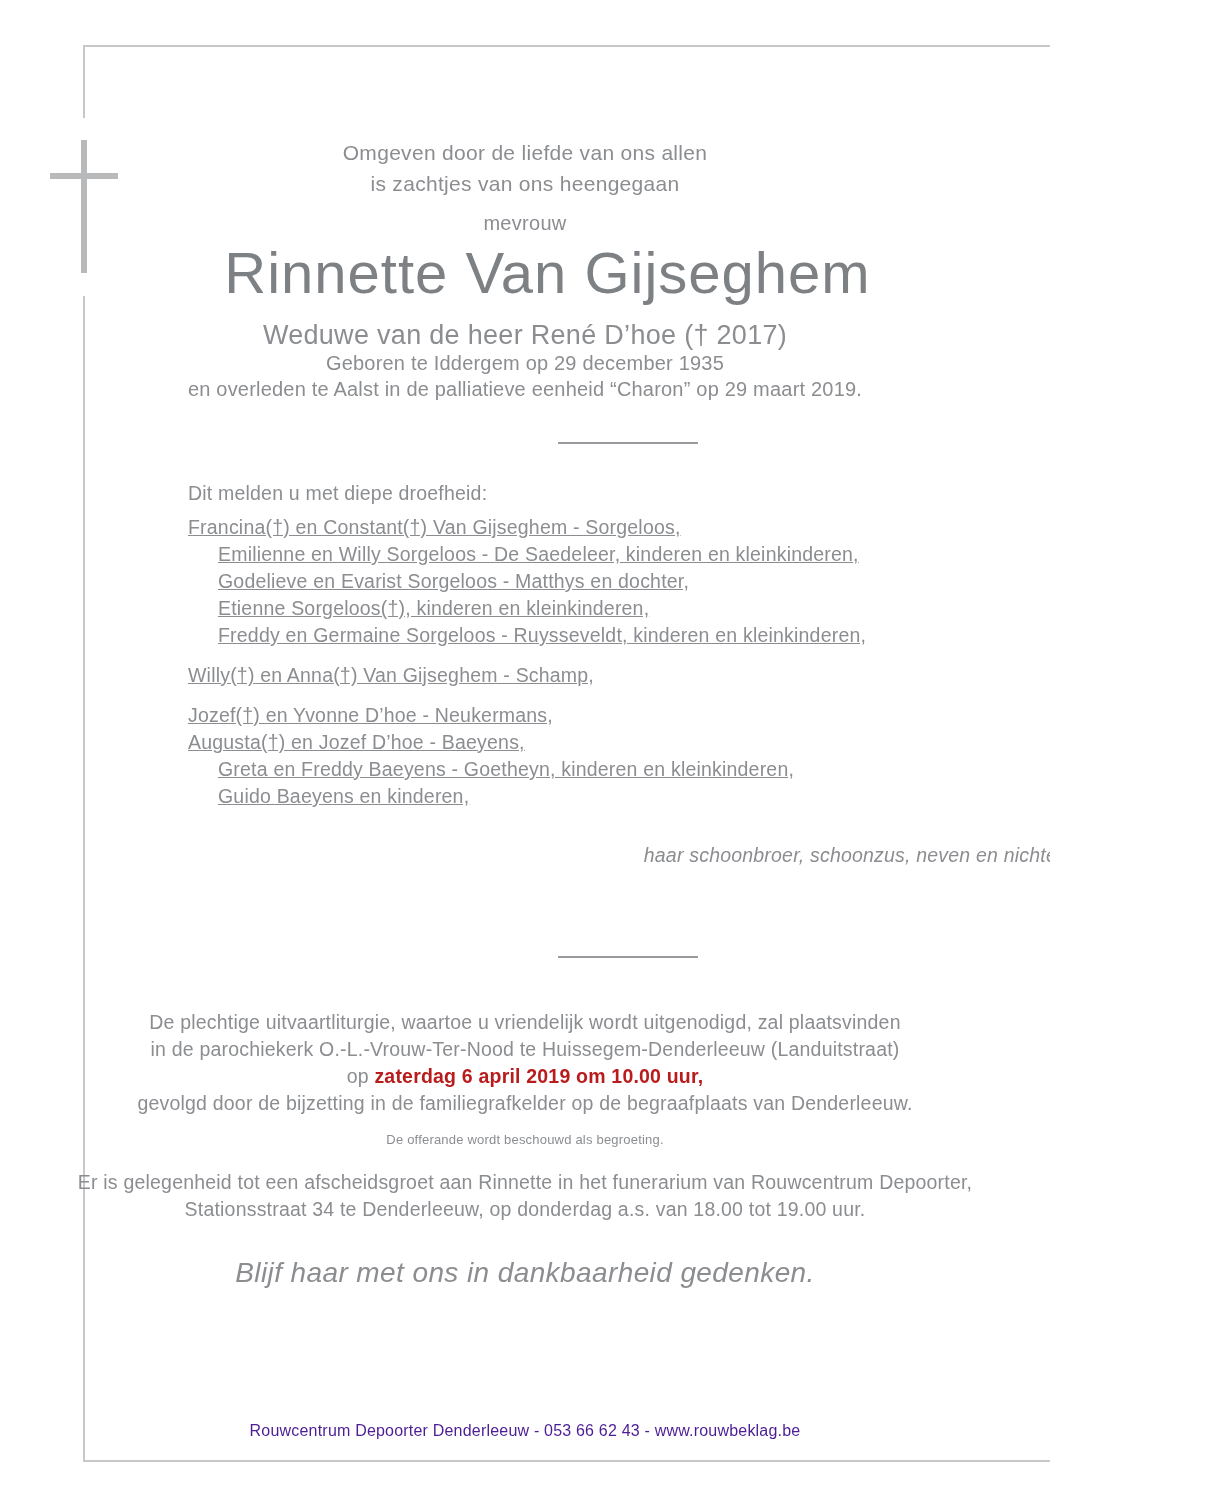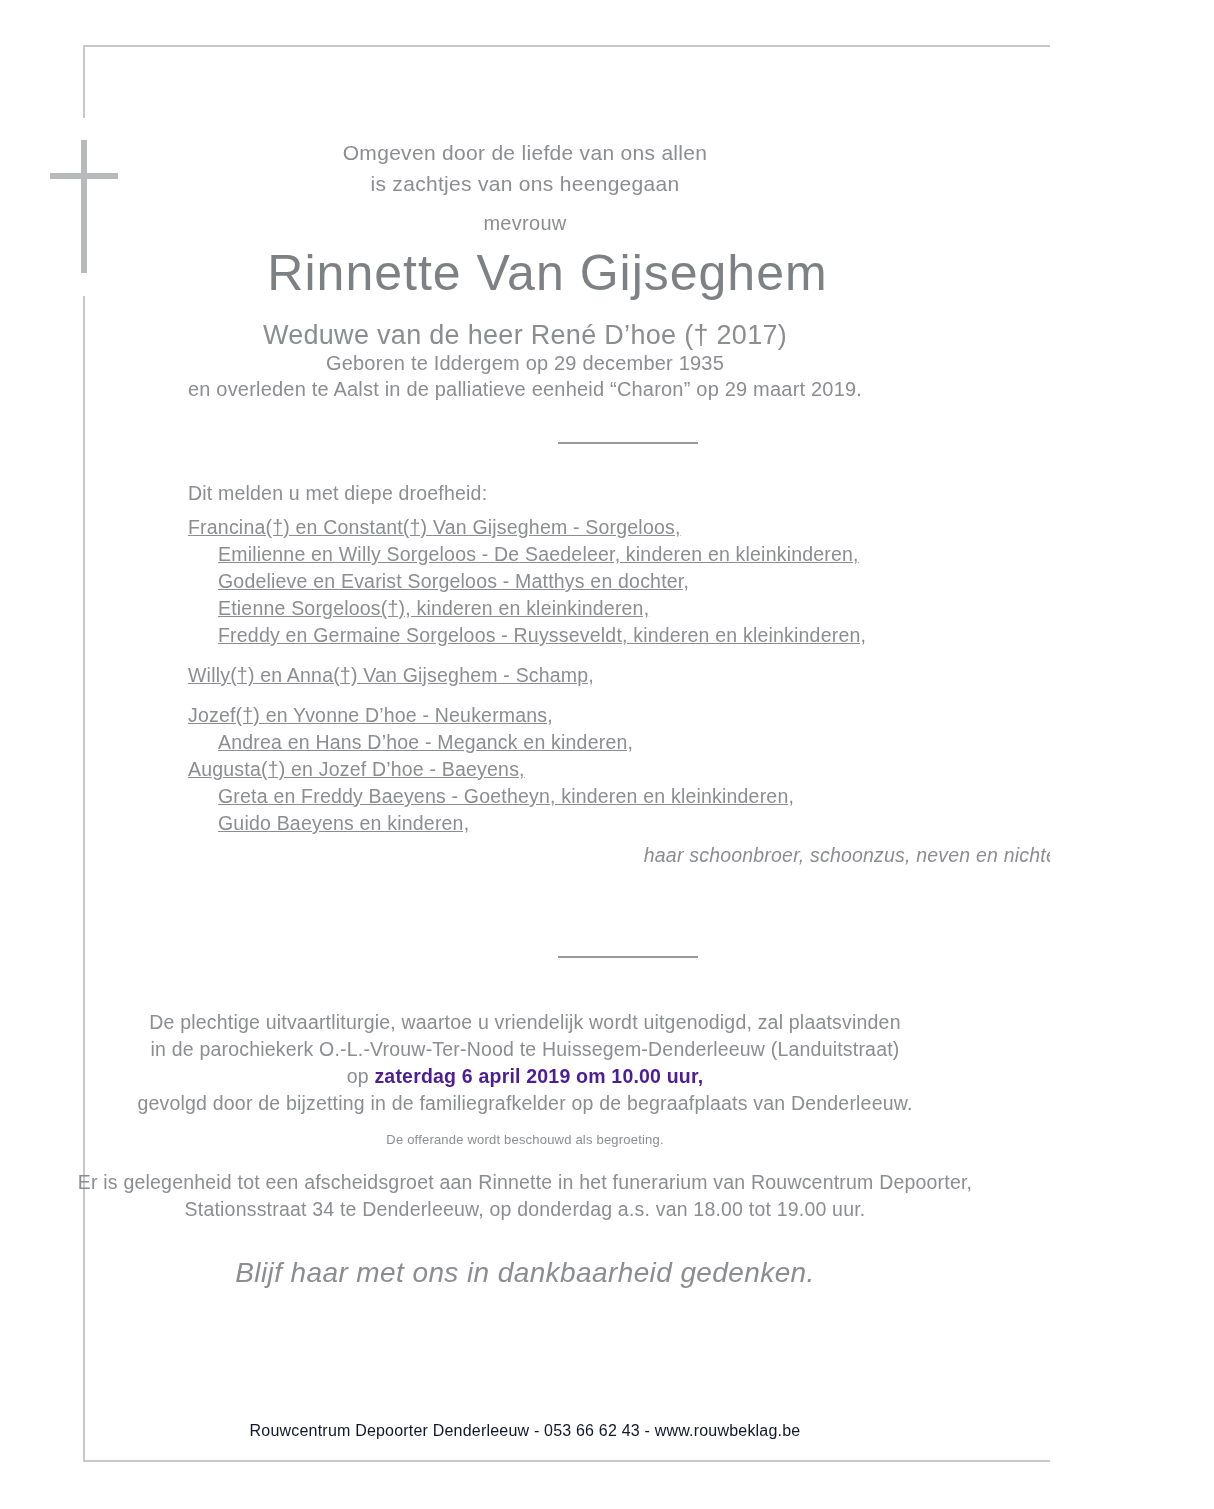--- a/index.html
+++ b/index.html
@@ -34,21 +34,21 @@
   .cross-h {
     position: absolute;
     left: 50px; top: 173px;
     width: 68px; height: 6px;
     background: #b7b9bb;
   }
   .centered { position: absolute; left: 0; right: 0; text-align: center; }
   .opening  { top: 137px; font-size: 21px; line-height: 31px; letter-spacing: 0.3px; }
   .salutation { top: 211px; font-size: 20px; line-height: 24px; letter-spacing: 0.3px; }
   .deceased-name {
-    top: 243px; font-size: 50px; line-height: 60px;
+    top: 243px; font-size: 58px; line-height: 60px;
     letter-spacing: 1px; color: #7e8184; font-weight: 300; padding-left: 45px;
   }
   .widow-line { top: 318px; font-size: 27px; line-height: 34px; letter-spacing: 0.3px; }
   .birth-block { top: 350px; font-size: 20px; line-height: 26px; letter-spacing: 0.2px; }
   .divider {
     position: absolute;
     left: 558px; width: 140px; height: 2px;
     background: #97999c;
   }
   .divider-1 { top: 442px; }
@@ -66,28 +66,28 @@
   .relatives-note {
     position: absolute; left: 188px; top: 841px; width: 880px;
     text-align: right; font-style: italic;
     font-size: 19.5px; line-height: 28px; letter-spacing: 0.2px;
   }
   .families-line {
     position: absolute; left: 188px; top: 879px;
     font-size: 19.5px; line-height: 28px; letter-spacing: 0.2px;
   }
   .service-block { top: 1009px; font-size: 19.5px; line-height: 27px; letter-spacing: 0.2px; }
-  .service-block .bold, .bold { font-weight: 700; color: #4c1d95; letter-spacing: 0.2px; }
+  .service-block .bold, .bold { font-weight: 700; color: #b91c1c; letter-spacing: 0.2px; }
   .offering-line { top: 1126px; font-size: 13px; line-height: 27px; letter-spacing: 0.2px; }
   .farewell-block { top: 1169px; font-size: 19.5px; line-height: 27px; letter-spacing: 0.2px; }
   .closing-line {
     top: 1256px; font-size: 28px; line-height: 34px;
     font-style: italic; letter-spacing: 0.4px;
   }
-  .footer-line { top: 1421px; font-size: 16px; line-height: 19px; letter-spacing: 0.2px; color: #0f172a; }
+  .footer-line { top: 1421px; font-size: 16px; line-height: 19px; letter-spacing: 0.2px; color: #4c1d95; }
 </style>
 </head>
 <body>
 
 <div id="page">
 
   <div class="frame"></div>
   <div class="frame-gap"></div>
   <div class="cross-v"></div>
   <div class="cross-h"></div>
@@ -113,21 +113,20 @@
   <div class="announce-intro">Dit melden u met diepe droefheid:</div>
 
   <div class="family-list">
     <div class="family-line">Francina(†) en Constant(†) Van Gijseghem - Sorgeloos,</div>
     <div class="family-line indent">Emilienne en Willy Sorgeloos - De Saedeleer, kinderen en kleinkinderen,</div>
     <div class="family-line indent">Godelieve en Evarist Sorgeloos - Matthys en dochter,</div>
     <div class="family-line indent">Etienne Sorgeloos(†), kinderen en kleinkinderen,</div>
     <div class="family-line indent">Freddy en Germaine Sorgeloos - Ruysseveldt, kinderen en kleinkinderen,</div>
     <div class="family-line group-start">Willy(†) en Anna(†) Van Gijseghem - Schamp,</div>
     <div class="family-line group-start">Jozef(†) en Yvonne D’hoe - Neukermans,</div>
-    <div class="family-line indent">Andrea en Hans D’hoe - Meganck en kinderen,</div>
     <div class="family-line">Augusta(†) en Jozef D’hoe - Baeyens,</div>
     <div class="family-line indent">Greta en Freddy Baeyens - Goetheyn, kinderen en kleinkinderen,</div>
     <div class="family-line indent">Guido Baeyens en kinderen,</div>
   </div>
 
   <div class="relatives-note">haar schoonbroer, schoonzus, neven en nichten</div>
 
 
   <div class="divider divider-2"></div>
 

